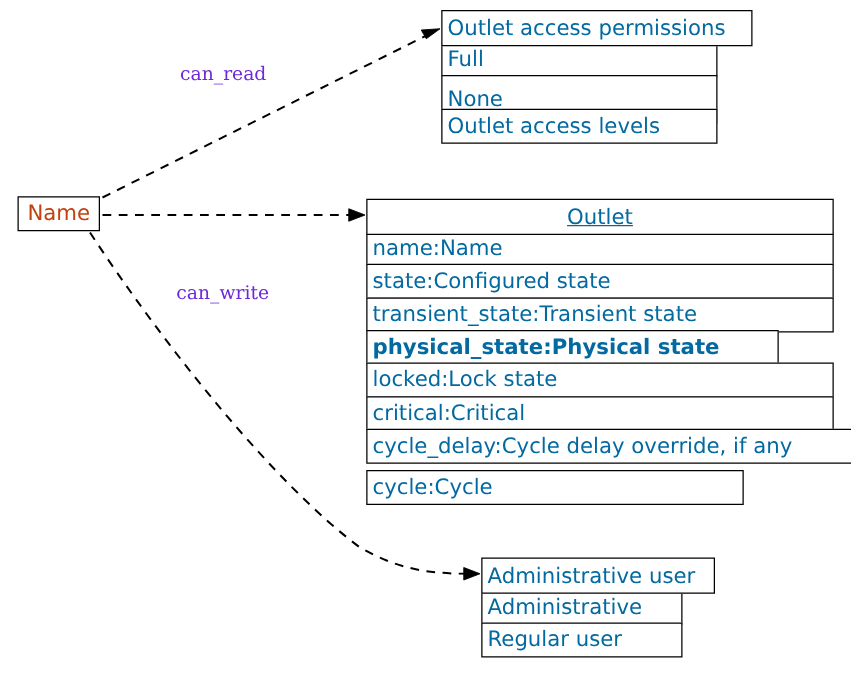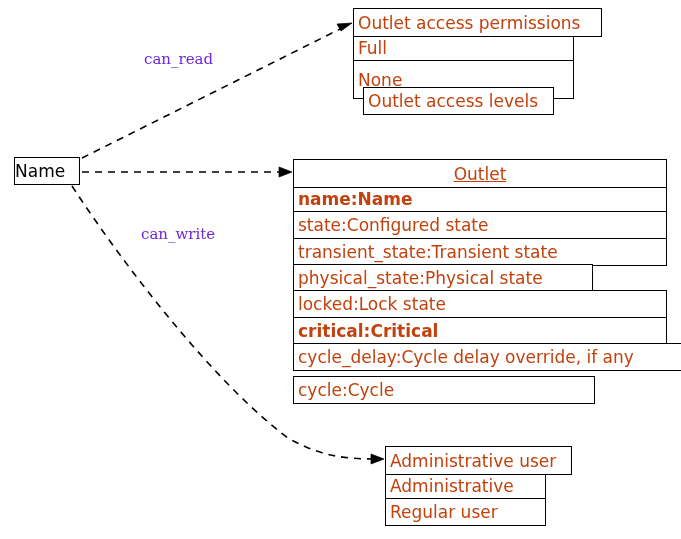--- a/index.html
+++ b/index.html
@@ -49,41 +49,41 @@
   }
 
   
   .node-box {
     position: absolute;
     border: 1.6px solid #000000;
     background: #ffffff;
     box-sizing: border-box;
     display: flex;
     align-items: center;
-    justify-content: flex-start;
+    justify-content: center;
     font-size: 17px;
-    color: #000000;
+    color: #c2410c;
     white-space: nowrap;
   }
 
   
   .record {
     position: absolute;
     box-sizing: border-box;
   }
   .rec-title,
   .rec-row {
     position: absolute;
     box-sizing: border-box;
     border: 1.6px solid #000000;
     background: #ffffff;
     display: flex;
     align-items: center;
     font-size: 17px;
-    color: #c2410c;
+    color: #0369a1;
     white-space: nowrap;
     overflow: hidden;
   }
   .rec-title {
     z-index: 3;
   }
   .rec-row {
     z-index: 2;
     margin-top: -1.6px;
   }
@@ -123,31 +123,31 @@
   <div class="edge-label" style="left:141px; top:227px;">can_write</div>
 
   <div class="node-box" style="left:14px; top:157px; width:66px; height:28px;">
     <span>Name</span>
   </div>
 
   <div class="record">
     <div class="rec-title align-left" style="left:353px; top:8px; width:249px; height:29px;">Outlet access permissions</div>
     <div class="rec-row align-left" style="left:353px; top:35.4px; width:221px; height:28px;">Full</div>
     <div class="rec-row align-left" style="left:353px; top:61.8px; width:221px; height:39px;">None</div>
-    <div class="rec-row align-left" style="left:363px; top:88.2px; width:191px; height:28px;">Outlet access levels</div>
+    <div class="rec-row align-left" style="left:353px; top:88.2px; width:221px; height:28px;">Outlet access levels</div>
   </div>
 
   <div class="record">
     <div class="rec-title align-center" style="left:293px; top:159px; width:374px; height:29px;">Outlet</div>
-    <div class="rec-row align-left" style="left:293px; top:186.4px; width:374px; height:28px;font-weight:bold;">name:Name</div>
+    <div class="rec-row align-left" style="left:293px; top:186.4px; width:374px; height:28px;">name:Name</div>
     <div class="rec-row align-left" style="left:293px; top:212.8px; width:374px; height:28px;">state:Configured state</div>
     <div class="rec-row align-left" style="left:293px; top:239.2px; width:374px; height:28px;">transient_state:Transient state</div>
-    <div class="rec-row align-left" style="left:293px; top:265.6px; width:300px; height:28px;">physical_state:Physical state</div>
+    <div class="rec-row align-left" style="left:293px; top:265.6px; width:330px; height:28px;font-weight:bold;">physical_state:Physical state</div>
     <div class="rec-row align-left" style="left:293px; top:292px; width:374px; height:28px;">locked:Lock state</div>
-    <div class="rec-row align-left" style="left:293px; top:318.4px; width:374px; height:28px;font-weight:bold;">critical:Critical</div>
+    <div class="rec-row align-left" style="left:293px; top:318.4px; width:374px; height:28px;">critical:Critical</div>
     <div class="rec-row align-left" style="left:293px; top:344.8px; width:410px; height:28px;">cycle_delay:Cycle delay override, if any</div>
     <div class="rec-row align-left" style="left:293px; top:378px; width:302px; height:28px;">cycle:Cycle</div>
   </div>
 
   <div class="record">
     <div class="rec-title align-left" style="left:385px; top:446px; width:187px; height:29px;">Administrative user</div>
     <div class="rec-row align-left" style="left:385px; top:473.4px; width:161px; height:28px;">Administrative</div>
     <div class="rec-row align-left" style="left:385px; top:499.8px; width:161px; height:28px;">Regular user</div>
   </div>
 

